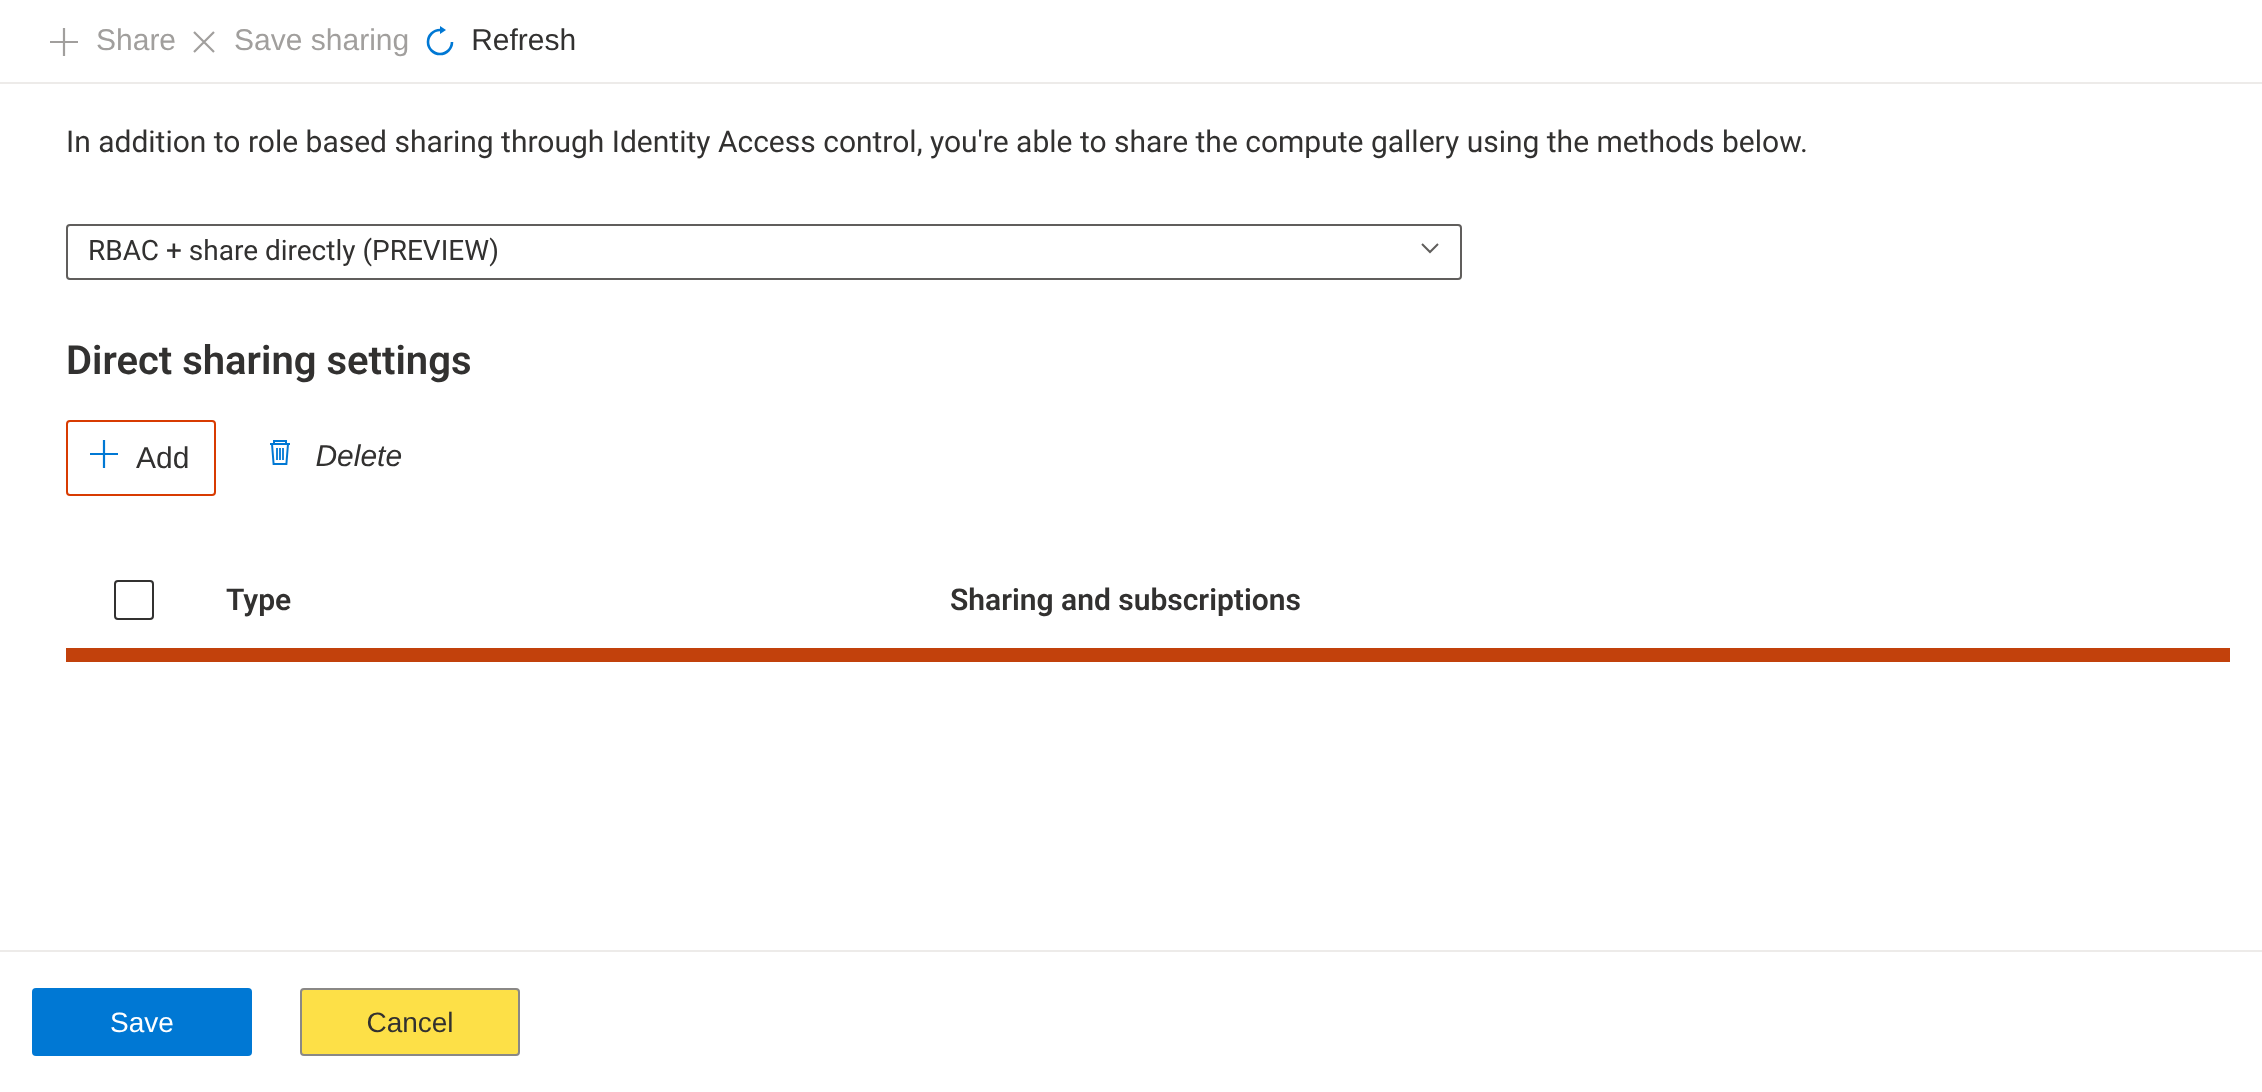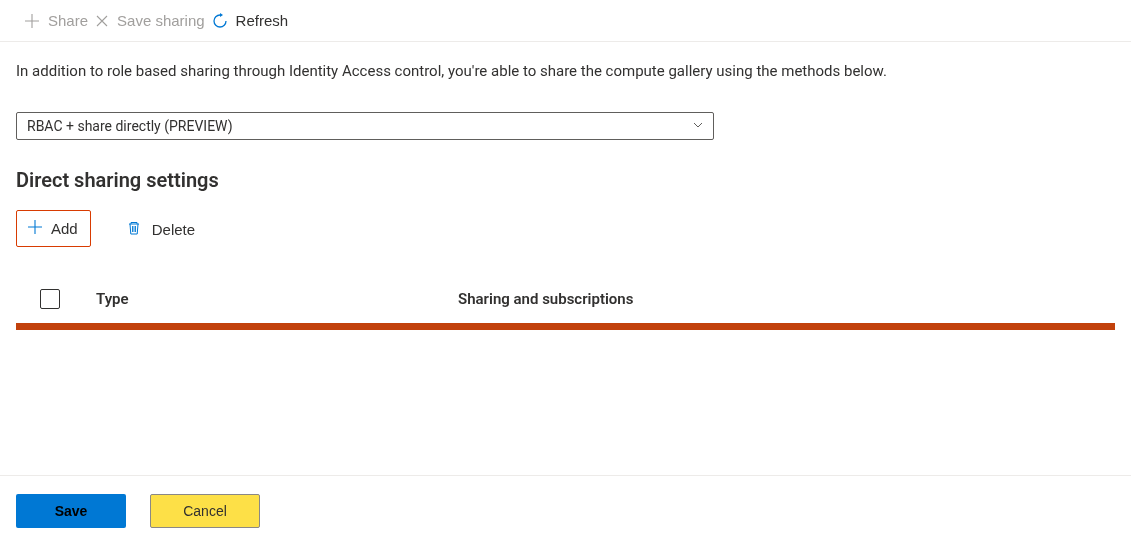--- a/index.html
+++ b/index.html
@@ -38,20 +38,21 @@
       color: #a19f9d;
       cursor: default;
     }
     .toolbar-btn .icon {
       display: inline-flex;
       align-items: center;
       justify-content: center;
     }
     .content {
       padding: 20px 16px 0 16px;
+      margin-left: 17px;
     }
     .description {
       font-size: 15px;
       color: #323130;
       margin-bottom: 32px;
     }
     .field-row {
       display: flex;
       align-items: center;
       margin-bottom: 28px;
@@ -84,22 +85,22 @@
       transform: translateY(-50%);
       pointer-events: none;
     }
     .section-heading {
       font-size: 20px;
       font-weight: 600;
       margin-bottom: 18px;
     }
     .action-row {
       display: flex;
-      align-items: flex-end;
-      gap: 25px;
+      align-items: flex-start;
+      gap: 14px;
       margin-bottom: 28px;
     }
     .add-btn {
       display: flex;
       align-items: center;
       gap: 8px;
       background: #ffffff;
       border: 1px solid #d83b01;
       border-radius: 2px;
       padding: 8px 12px 8px 10px;
@@ -110,20 +111,21 @@
     .delete-btn {
       display: flex;
       align-items: center;
       gap: 10px;
       background: none;
       border: none;
       padding: 8px 10px;
       cursor: pointer;
       font-size: 15px;
       color: #323130;
+      font-style: italic;
     }
     .table {
       width: 100%;
     }
     .table-header {
       display: flex;
       align-items: center;
       padding: 14px 0;
       border-bottom: 7px solid #c2410c;
     }
@@ -154,25 +156,25 @@
       bottom: 0;
       left: 0;
       right: 0;
       border-top: 1px solid #edebe9;
       padding: 18px 16px;
       display: flex;
       gap: 24px;
     }
     .save-btn {
       background: #0078d4;
-      color: #000000;
+      color: #ffffff;
       border: none;
       padding: 8px 32px;
       font-size: 14px;
-      font-weight: 700;
+      font-weight: 400;
       cursor: pointer;
       border-radius: 2px;
       min-width: 110px;
     }
     .cancel-btn {
       background: #fde047;
       color: #323130;
       border: 1px solid #8a8886;
       padding: 8px 24px;
       font-size: 14px;

